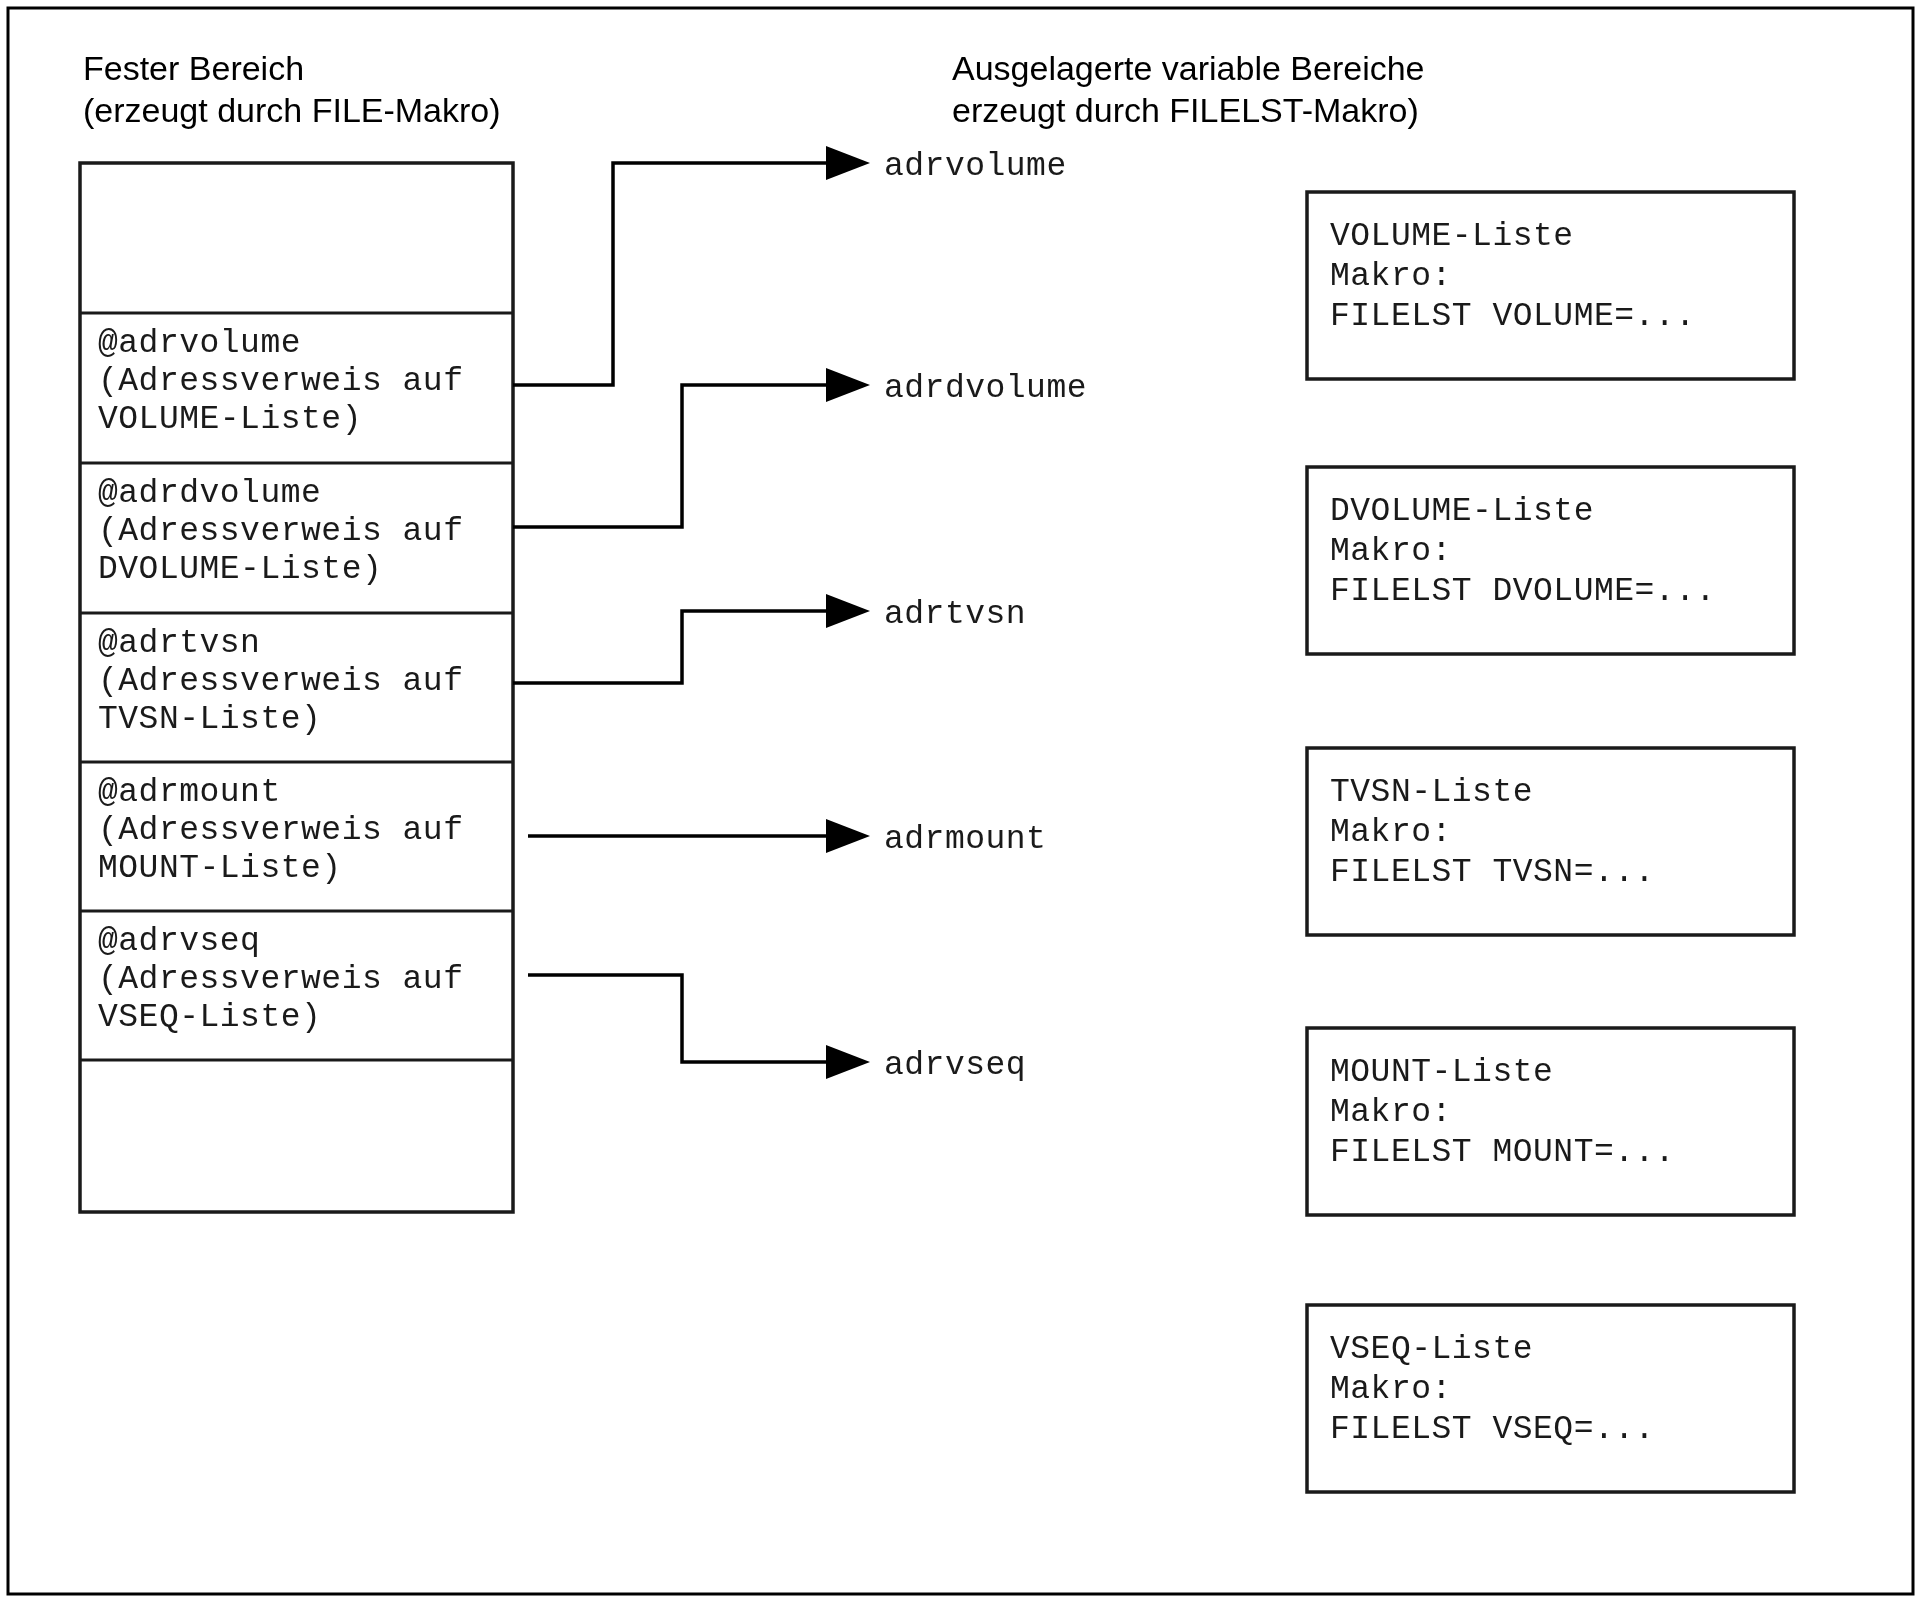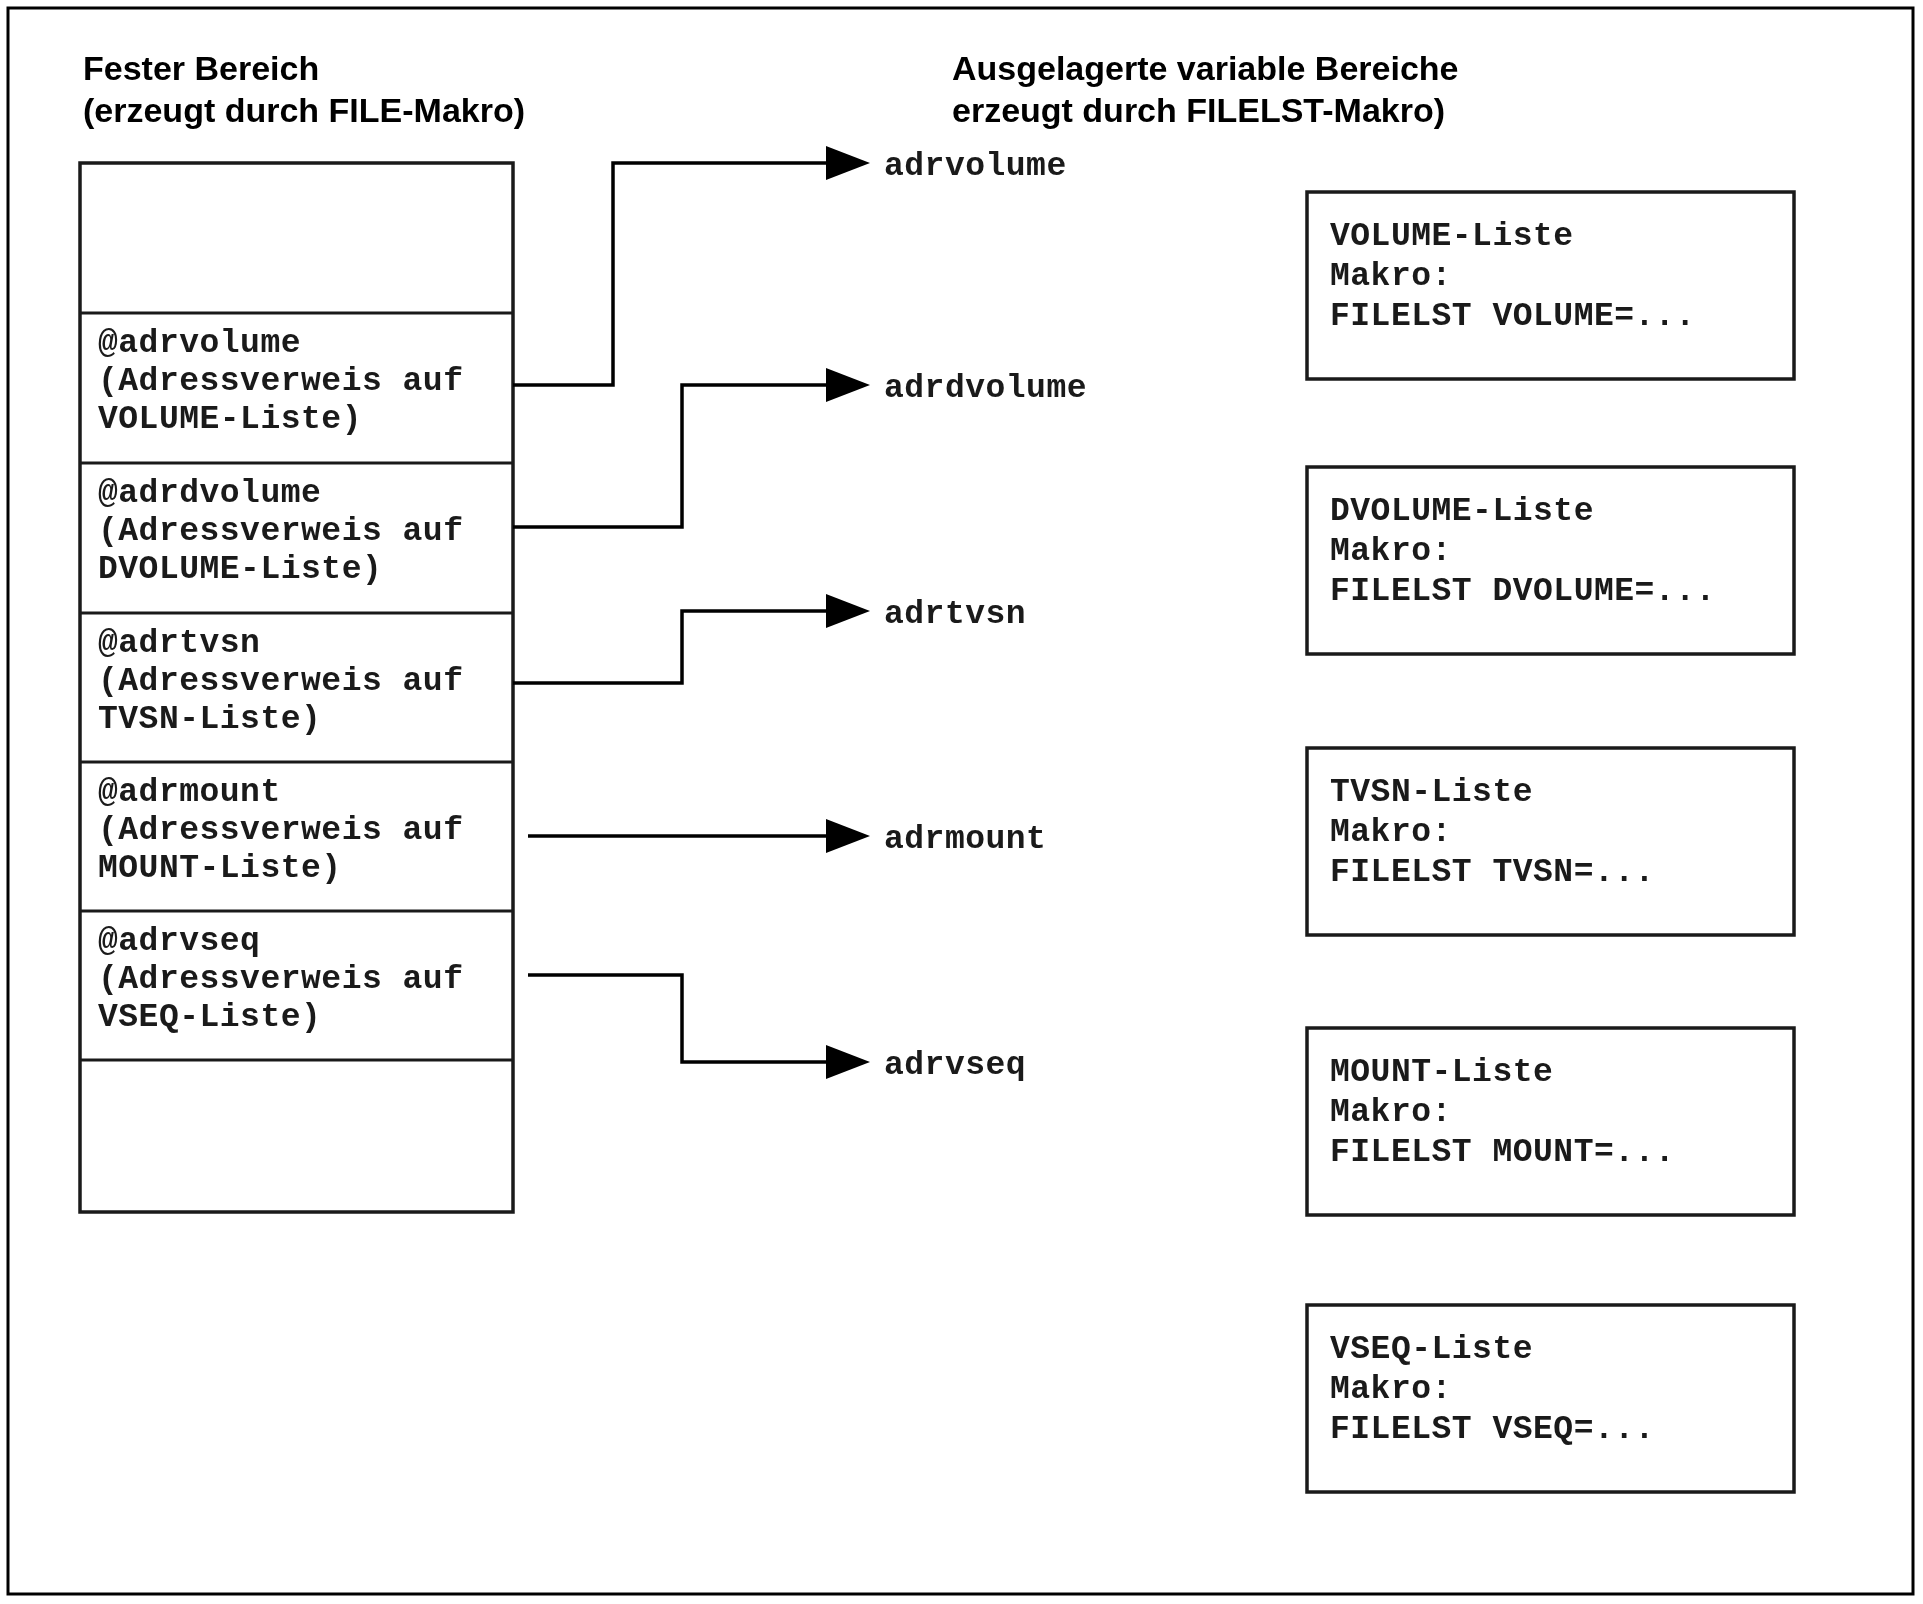--- a/index.html
+++ b/index.html
@@ -9,21 +9,20 @@
   }
   body {
     font-family: "Liberation Sans", sans-serif;
   }
   #page {
     position: relative;
     width: 1923px;
     height: 1604px;
     background: #ffffff;
     overflow: hidden;
-    font-weight: bold;
   }
   #page-svg {
     position: absolute;
     top: 0;
     left: 0;
     width: 1923px;
     height: 1604px;
   }
   .outer-frame {
     fill: none;

